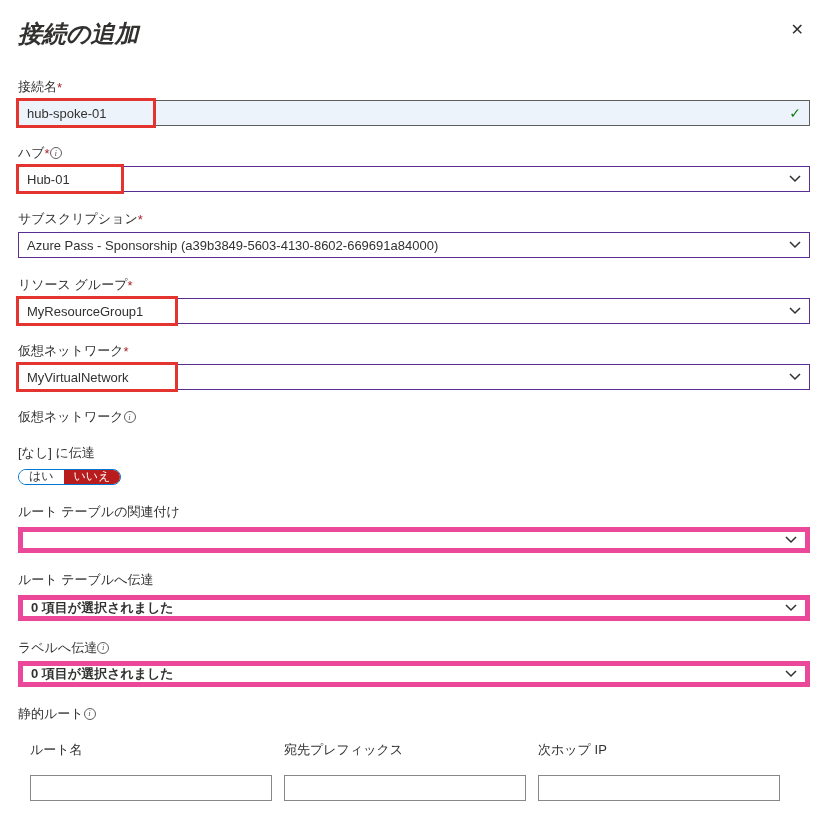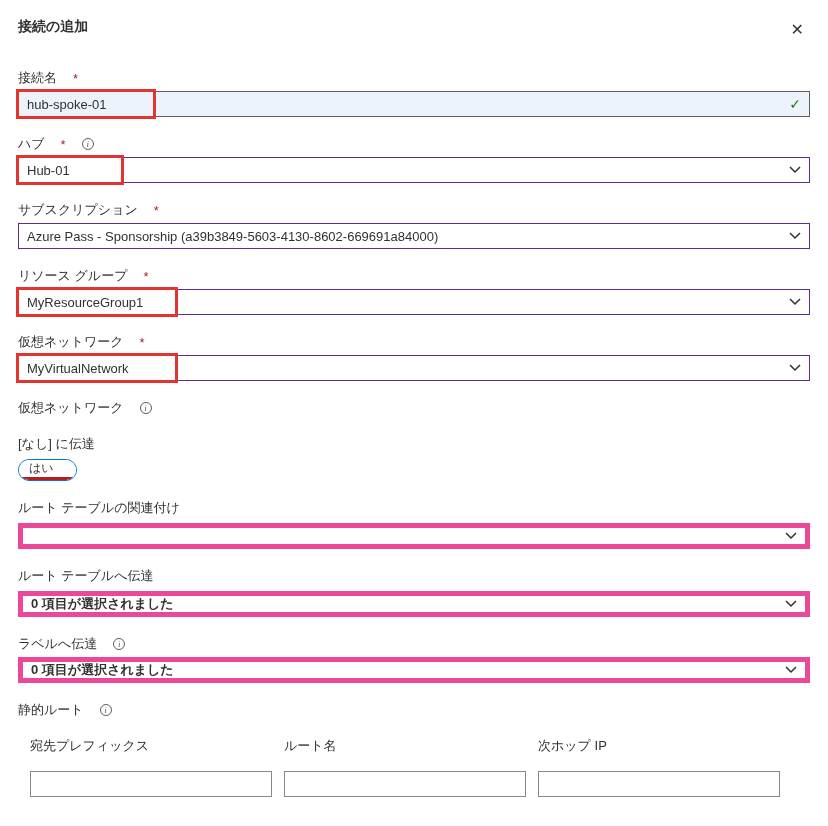--- a/index.html
+++ b/index.html
@@ -11,37 +11,38 @@
       width: 828px;
       padding: 18px 18px 12px 18px;
     }
     .header-row {
       display: flex;
       justify-content: space-between;
       align-items: flex-start;
       margin-bottom: 28px;
     }
     .page-title {
-      font-size: 14px;
+      font-size: 24px;
       font-weight: 600;
+      font-style: italic;
     }
     .close-x {
       font-size: 16px;
       color: #323130;
       cursor: pointer;
       padding: 2px 6px;
     }
     .field-block { margin-bottom: 18px; }
     .field-label {
       font-size: 13px;
       color: #323130;
       margin-bottom: 4px;
       display: flex;
       align-items: center;
-      gap: 16px;
+      gap: 0;
     }
     .req { color: #a4262c; }
     .info-icon {
       display: inline-flex;
       align-items: center;
       justify-content: center;
       width: 12px; height: 12px;
       border: 1px solid #605e5c;
       border-radius: 50%;
       font-size: 9px;
@@ -93,23 +94,22 @@
       top: -2px;
       left: -2px;
       border: 3px solid #e3342f;
       pointer-events: none;
     }
     .toggle-pill {
       display: inline-flex;
       border: 1px solid #0078d4;
       border-radius: 14px;
       overflow: hidden;
-      height: 22px;
+      height: 16px;
       align-items: stretch;
-      flex-direction: column;
     }
     .toggle-opt {
       padding: 0 10px;
       font-size: 12px;
       display: flex;
       align-items: center;
       background: #fff;
       color: #323130;
     }
     .toggle-opt.active {
@@ -268,24 +268,24 @@
 
 <div class="field-block">
   <div class="field-label">
     <span>静的ルート</span>
     <span class="info-icon">i</span>
   </div>
 </div>
 
 <div class="static-routes-row">
   <div class="sr-col">
+    <div class="sr-header">ルート名</div>
+    <input class="sr-input" style="">
+  </div>
+  <div class="sr-col">
     <div class="sr-header">宛先プレフィックス</div>
-    <input class="sr-input" style="">
-  </div>
-  <div class="sr-col">
-    <div class="sr-header">ルート名</div>
     <input class="sr-input" style="">
   </div>
   <div class="sr-col">
     <div class="sr-header">次ホップ IP</div>
     <input class="sr-input" style="">
   </div>
 </div>
 
 </body></html>

